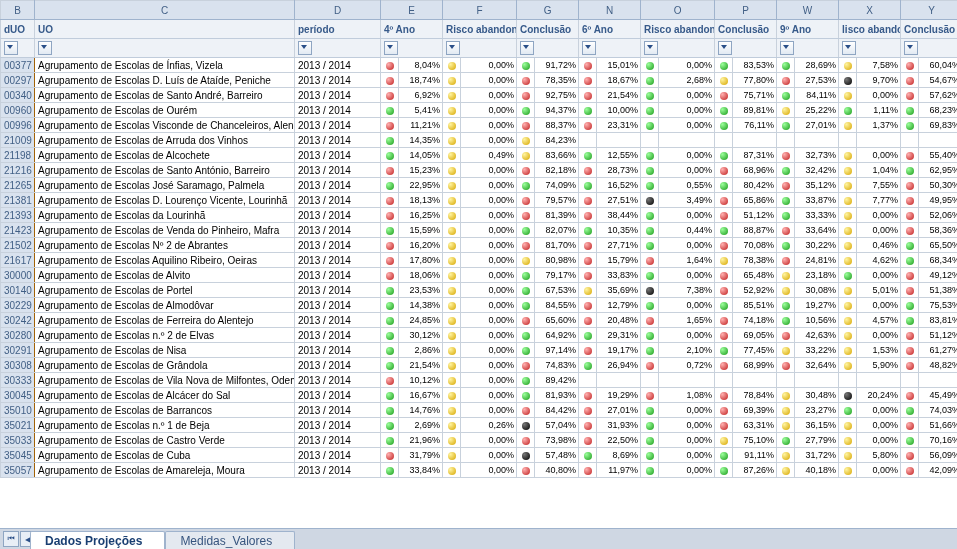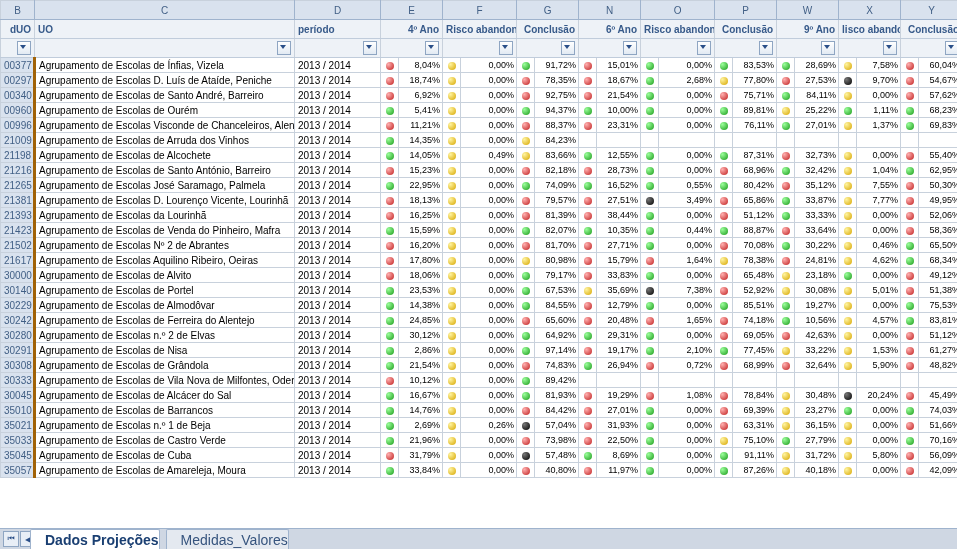--- a/index.html
+++ b/index.html
@@ -1,39 +1,39 @@
 <!DOCTYPE html>
 <html><head>
 <meta charset="utf-8">
 <style>
   html,body{margin:0;padding:0;font-family:"Segoe UI",Tahoma,sans-serif;font-size:10px;background:#d6dde8;overflow:hidden}
   .sheet{background:#fff;width:957px;height:549px;position:relative}
   table{border-collapse:collapse;table-layout:fixed;width:957px}
   th,td{border:1px solid #c8d1dc;padding:0 3px;height:14px;white-space:nowrap;overflow:hidden}
   .colhdr{background:#d9e2ee;color:#415f85;text-align:center;font-weight:normal;height:18px;border-bottom:1px solid #9fb3cd;border-right:1px solid #9fb3cd}
-  .rowhdr{background:#d9e2ee;color:#415f85;text-align:center;border-right:3px solid #a16207}
+  .rowhdr{background:#d9e2ee;color:#415f85;text-align:center;border-right:1px solid #a16207}
   .fh1{background:#eef2f7;color:#375a8a;height:18px;border-bottom:1px solid #c0ccdb;font-size:10px}
   .fh2{background:#eef2f7;height:18px;border-bottom:1px solid #c0ccdb}
   .filter{display:inline-block;width:12px;height:12px;border:1px solid #8ea5c2;background:linear-gradient(#fff,#e2eaf3);position:relative;vertical-align:middle}
   .filter::after{content:"";position:absolute;left:2px;top:3px;border-left:3px solid transparent;border-right:3px solid transparent;border-top:4px solid #2a4f88}
   .numcell{text-align:right;font-size:9px;padding-right:2px}
   .txtcell{text-align:left;font-size:10px}
   .icell{text-align:center}
   .dot{display:inline-block;width:8px;height:8px;border-radius:50%;vertical-align:middle}
   .g{background:radial-gradient(circle at 30% 30%,#9bff9b,#1a9a1a)}
   .y{background:radial-gradient(circle at 30% 30%,#fff4a0,#d7a600)}
   .r{background:radial-gradient(circle at 30% 30%,#ffb0b0,#c02020)}
   .k{background:radial-gradient(circle at 30% 30%,#777,#000)}
   .tabs{position:absolute;bottom:0;left:0;right:0;height:20px;background:#cfd7e3;display:flex;align-items:flex-end;padding-left:30px;border-top:1px solid #9fb3cd}
-  .tab{padding:2px 0 2px 14px;background:#e4e9f0;border:1px solid #9fb3cd;border-bottom:none;margin-right:6px;font-size:14px;color:#36547e;border-radius:2px 2px 0 0;position:relative;bottom:-1px}
+  .tab{padding:2px 22px 2px 14px;background:#e4e9f0;border:1px solid #9fb3cd;border-bottom:none;margin-right:0;font-size:12px;color:#36547e;border-radius:2px 2px 0 0;position:relative;bottom:-1px}
   .tab.active{background:#fff;color:#1a3f72;font-weight:bold}
   .navbtn{width:14px;height:14px;border:1px solid #8ea5c2;background:#e8eef6;margin-left:1px;display:flex;align-items:center;justify-content:center;font-size:8px;color:#2a4f88}
   .navgrp{position:absolute;left:2px;bottom:2px;display:flex}
   .scroll-wrap{height:509px;overflow:hidden}
-  .hdr-right{text-align:right}
+  .hdr-right{text-align:left}
   .hdr-center{text-align:left}
   col.cB{width:34px}
   col.cC{width:260px}
   col.cD{width:86px}
   col.ic{width:18px}
   col.cE{width:44px}
   col.cF{width:56px}
   col.cG{width:44px}
   col.cN{width:44px}
   col.cO{width:56px}

